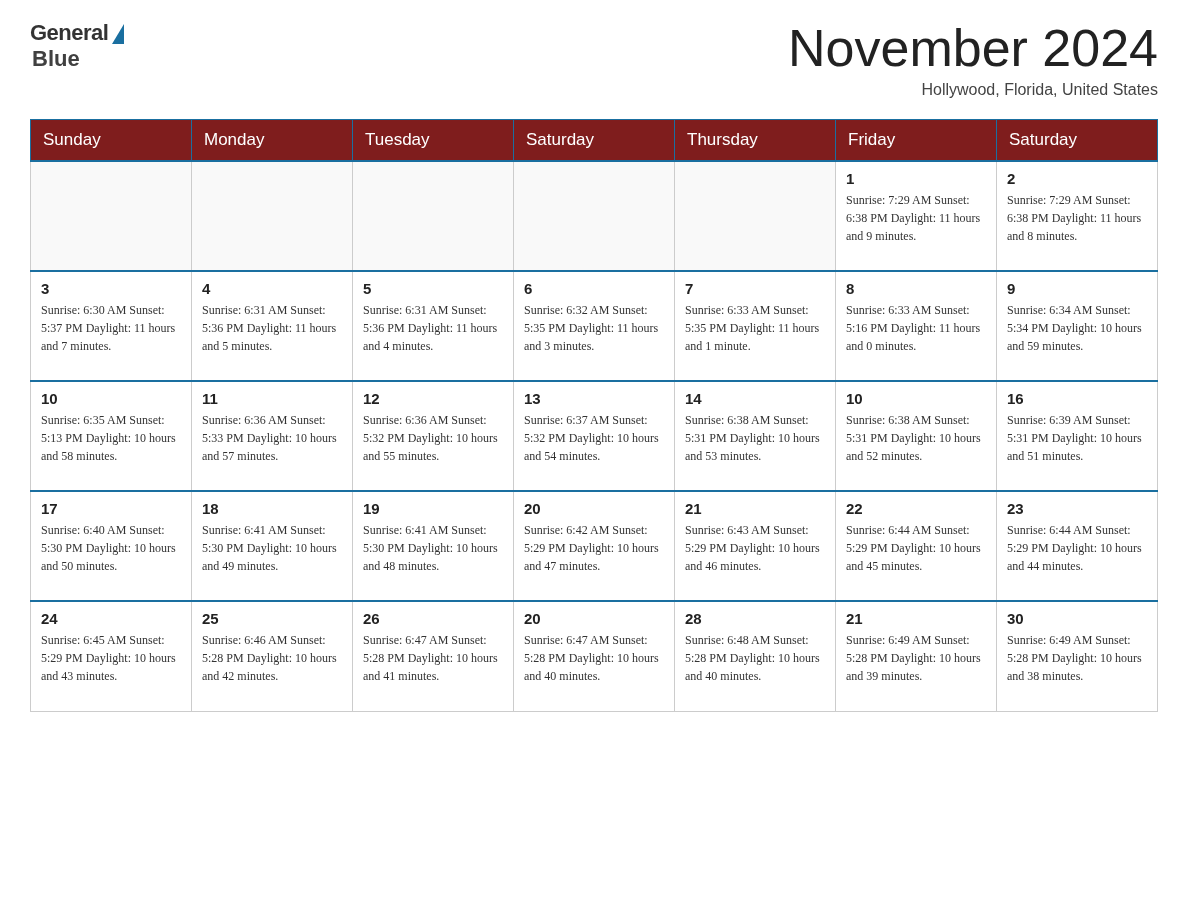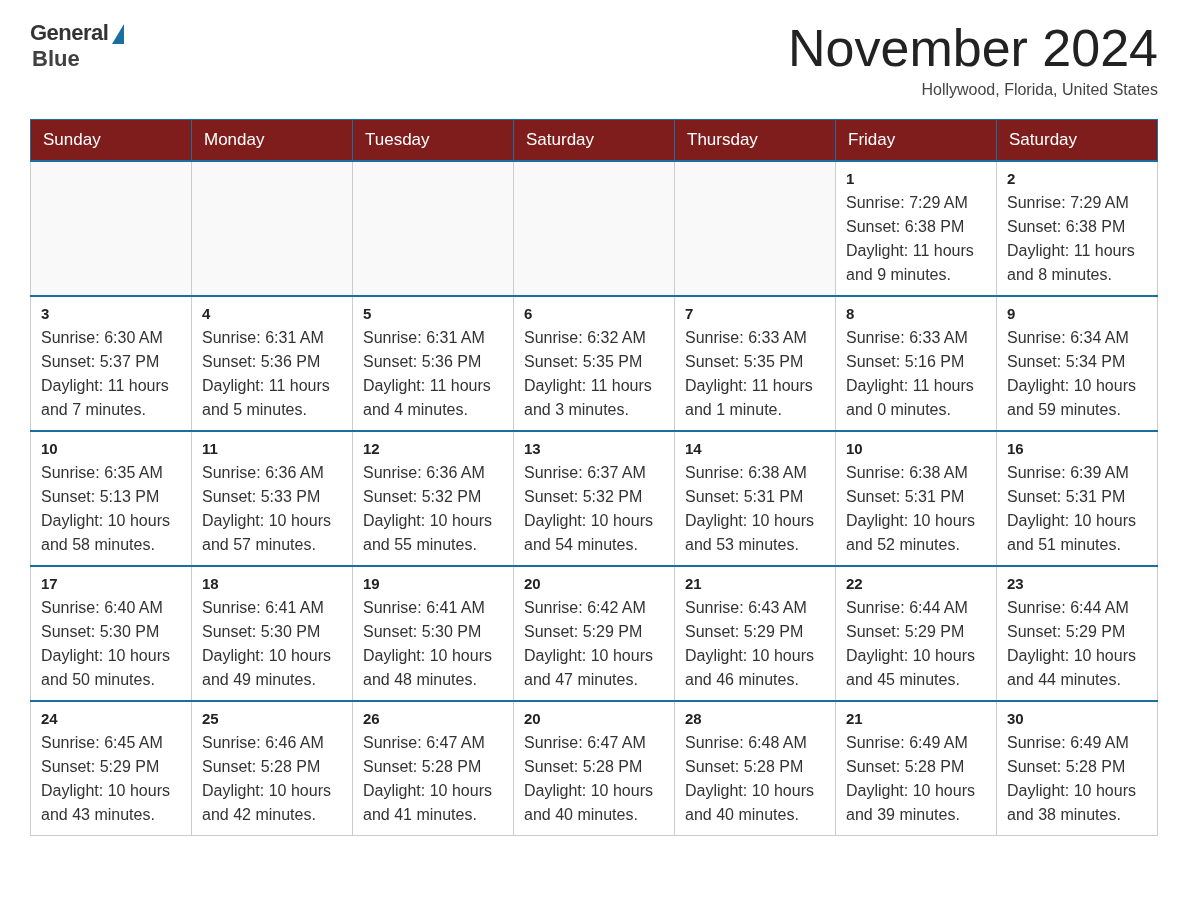--- a/index.html
+++ b/index.html
@@ -86,23 +86,24 @@
       border-top: 2px solid #1a6fa0;
     }
     .day-number {
       font-size: 15px;
       font-weight: bold;
       color: #222;
       display: block;
       margin-bottom: 4px;
     }
     .day-info {
-      font-size: 16px;
+      font-size: 12px;
       line-height: 1.5;
       color: #333;
+      font-family: Liberation Serif, serif;
     }
     .empty-cell {
       background: #f9f9f9;
     }
     .calendar tr td {
       height: 110px;
     }
   </style>
 </head>
 <body>

